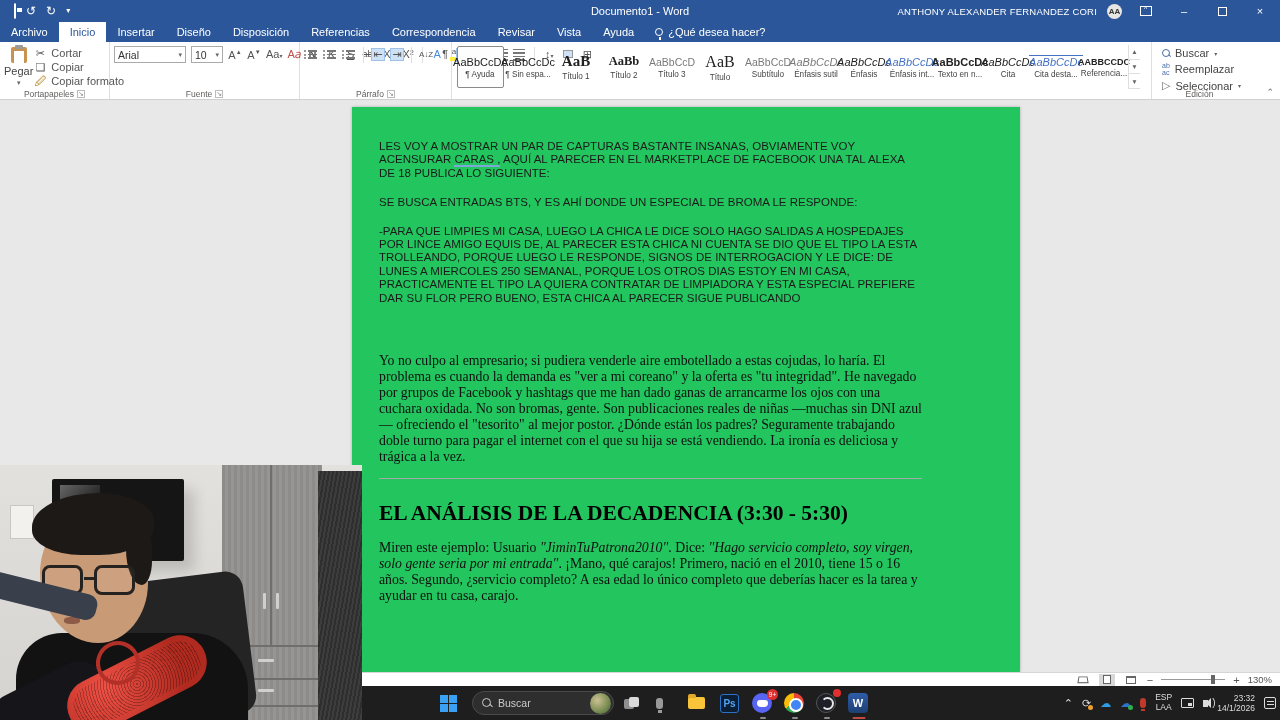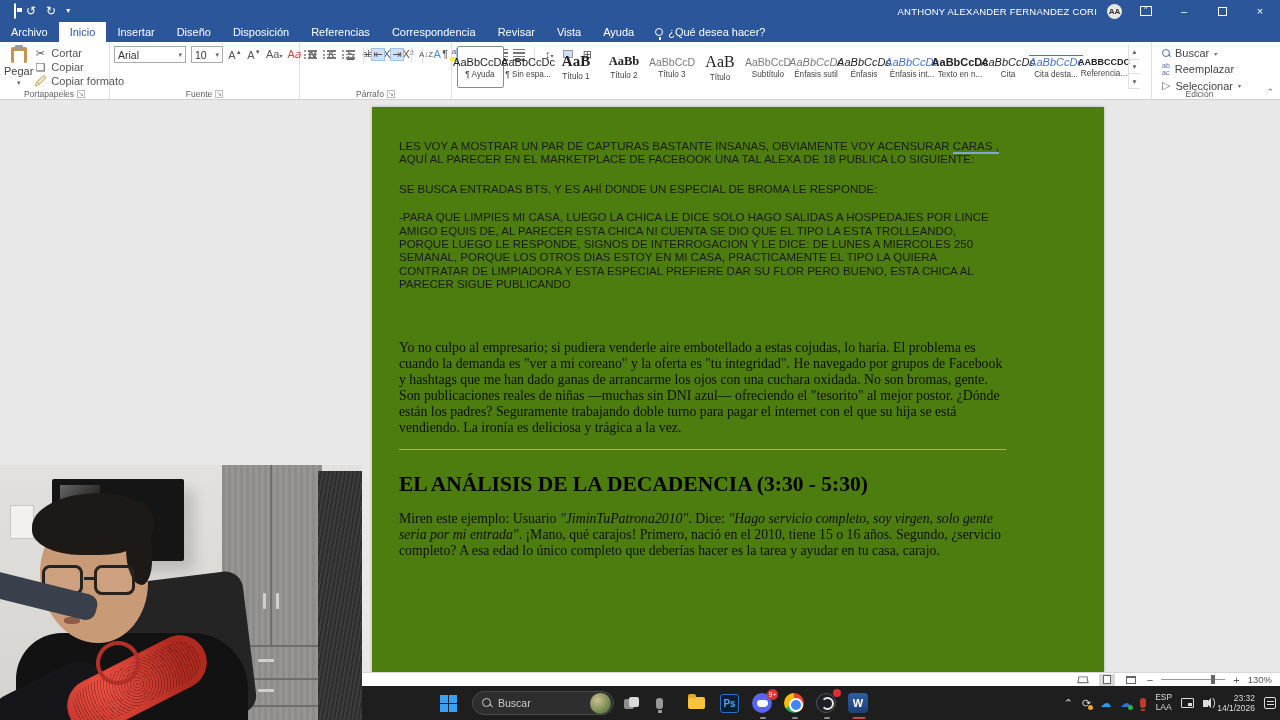--- a/index.html
+++ b/index.html
@@ -95,21 +95,21 @@
     font-size:6.5px; color:#666; border-bottom:1px solid #e1dfdd; }
   .edit-col { display:flex; flex-direction:column; gap:3px; padding:2px 6px; }
   .edit-item { display:flex; gap:5px; align-items:center; font-size:11px; color:#444; white-space:nowrap; }
   .mag { width:8px; height:8px; position:relative; }
   .mag::before { content:""; position:absolute; width:6px; height:6px; border:1.3px solid #4a6ea9; border-radius:50%; }
   .mag::after { content:""; position:absolute; left:6px; top:6px; width:3px; height:1.3px; background:#4a6ea9; transform:rotate(45deg); }
   .collapse-rib { position:absolute; right:6px; bottom:2px; font-size:9px; color:#666; }
 
   
   .docarea { position:absolute; top:100px; left:0; width:1280px; height:572px; background:#e8e8e8; overflow:hidden; }
-  .page { position:absolute; left:372px; top:7px; width:732px; height:565px; background:#4d7c0f;
+  .page { position:absolute; left:352px; top:7px; width:668px; height:565px; background:#22c55e;
     box-shadow:0 0 3px rgba(0,0,0,.25); overflow:hidden; }
   .content { padding:33px 98px 0 27px; }
   .caps { font-size:11.5px; line-height:13.4px; color:#1b1b1b; }
   .m-p1 { margin-bottom:16px; } .m-p2 { margin-bottom:15px; } .m-p3 { margin-bottom:48px; }
   .serif { font-family:"Liberation Serif",serif; font-size:13.8px; line-height:16px; color:#101010; }
   .m-p4 { margin-bottom:13px; }
   .grammar { border-bottom:2px solid #7ea6d9; }
   .docline { border:none; border-top:1px solid #a8a8a8; }
   .dochead { font-family:"Liberation Serif",serif; font-weight:bold; font-size:21.5px;
     line-height:26px; color:#000; margin:21px 0 14px 0; }
@@ -232,20 +232,21 @@
 
 <div id="app">
 
   <div class="titlebar">
     <div class="qat">
       <span class="qbtn"><span class="floppy"></span></span>
       <span class="qbtn">↺</span>
       <span class="qbtn">↻</span>
       <span class="qbtn" style="font-size:8px;">▾</span>
     </div>
+    <div class="title-center">Documento1 - Word</div>
     <div class="tb-right">
       <span class="tb-user">ANTHONY ALEXANDER FERNANDEZ CORI</span>
       <span class="avatar">AA</span>
       <span class="winbtn">
           <span class="ribopts"></span>
         </span>
       <span class="winbtn">–</span>
       <span class="winbtn">
           <span class="restore-box"></span>
         </span>

